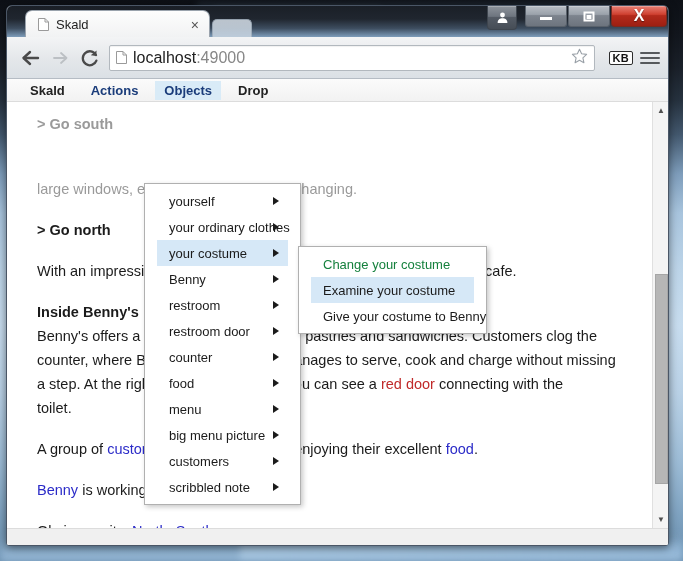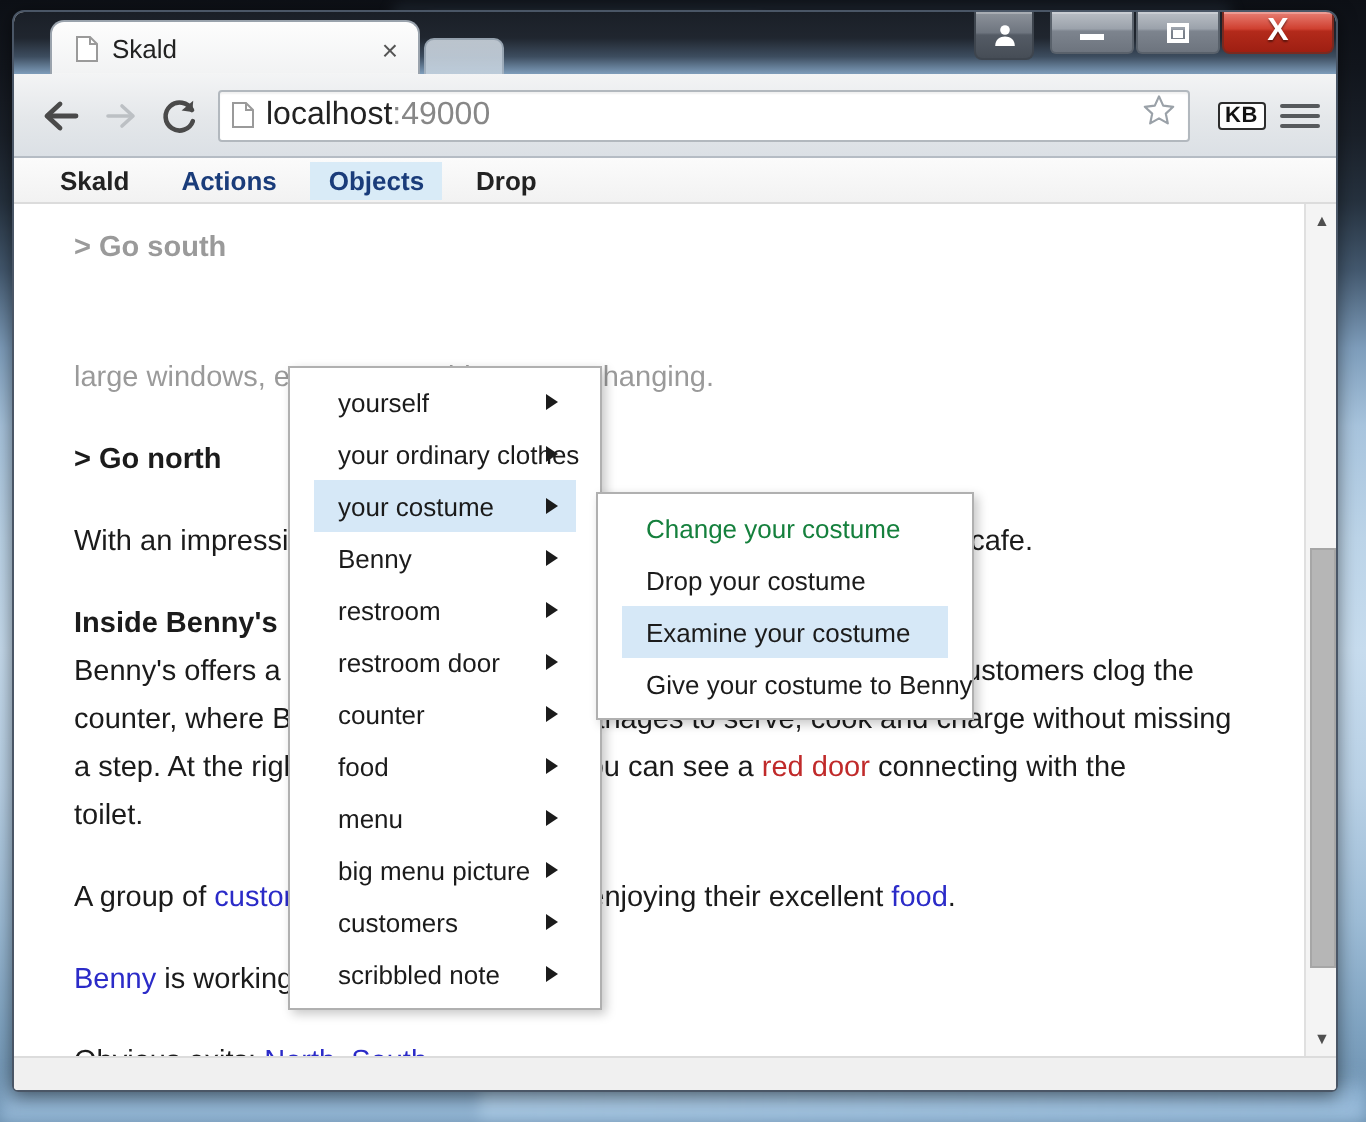--- a/index.html
+++ b/index.html
@@ -441,23 +441,20 @@
       <div class="menu-item">
         <span>scribbled note</span>
         <span class="menu-arrow"></span>
       </div>
     </div>
 
     <div id="costume-menu" class="menu-panel">
       <div class="menu-item disabled">
         <span>Change your costume</span>
       </div>
-      <div class="menu-item">
-        <span>Drop your costume</span>
-      </div>
       <div class="menu-item hl">
         <span>Examine your costume</span>
       </div>
       <div class="menu-item">
         <span>Give your costume to Benny</span>
       </div>
     </div>
 
   </div>
 </div>

